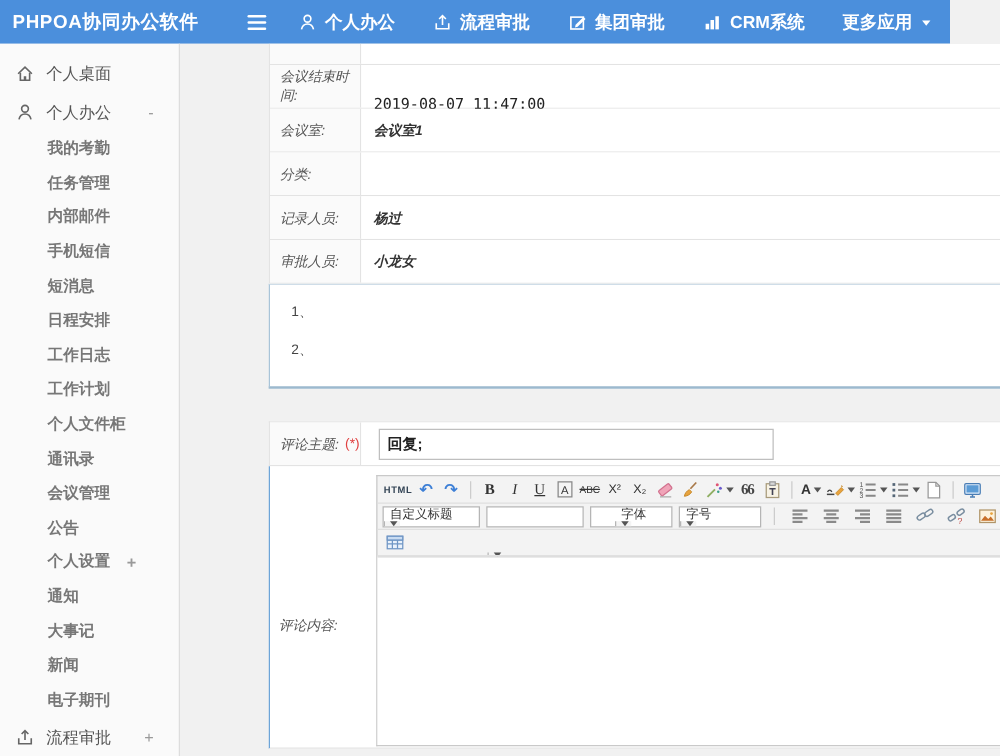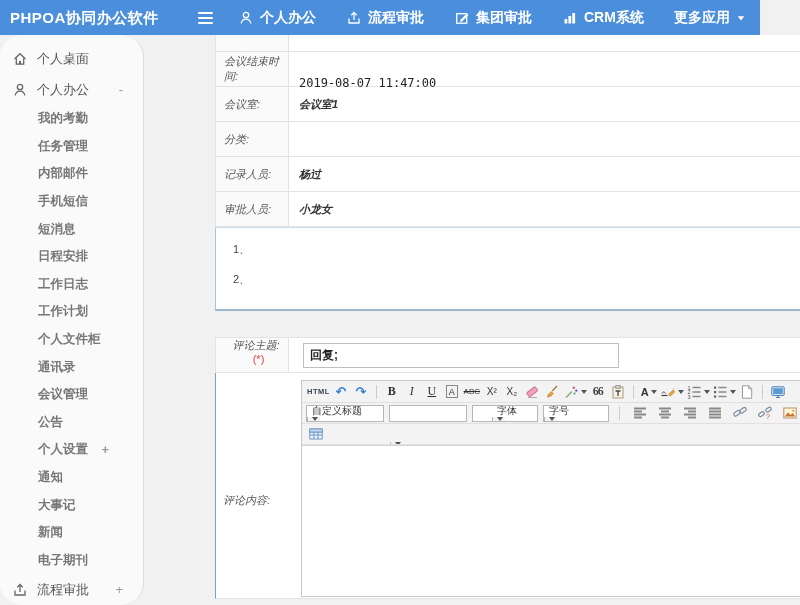--- a/index.html
+++ b/index.html
@@ -11,21 +11,21 @@
             background:#4b8fdc; color:#fff; display:flex; align-items:center;font-weight:bold; }
   #topbar .title { position:absolute; left:10px; top:0; line-height:35px; font-size:15px; letter-spacing:.5px; }
   #hamburger { position:absolute; left:198px; top:9px; width:18px; height:17px; cursor:pointer; }
   #hamburger span { display:block; width:15px; height:2.5px; background:#fff; margin:2.5px 0; border-radius:1px; }
   #topmenus { position:absolute; left:238px; top:0; height:35px; display:flex; align-items:center; gap:30px; }
   .menu-item { display:flex; align-items:center; gap:6px; color:#fff; font-size:14px; cursor:pointer; white-space:nowrap; }
   .menu-item svg { display:block; }
 
   
   #sidebar { position:absolute; left:0; top:35px; width:144px; height:570px;
-             background:#fafafa; border-right:1px solid #ddd; padding-top:8px; overflow:hidden;border-radius:22px; }
+             background:#fafafa; border-right:1px solid #ddd; padding-top:8px; overflow:hidden; }
   .side-item { position:relative; display:flex; align-items:center; color:#555; cursor:pointer; }
   .side-item.lv1 { height:31px; padding-left:12px; font-size:13px; gap:9px; }
   .side-item.lv2 { height:27.6px; padding-left:38px; font-size:12.5px; color:#777;font-weight:bold; }
   .side-item .toggle { position:absolute; right:20px; color:#999; font-size:13px; }
   .side-item.lv2 .toggle { right:34px; }
   .side-item svg { display:block; color:#666; }
 
   
   #content { position:absolute; left:144px; top:35px; width:656px; height:570px; background:#f1f1f1; overflow:hidden; }
 
@@ -43,21 +43,21 @@
   
   #panel { position:absolute; left:71px; top:192px; width:640px; height:84px; background:#fff;
            border-left:1px solid #a9c4d8; border-top:1px solid #cfdde8; border-bottom:2px solid #9cb9ce;
            padding:14px 0 0 17px; }
   #panel .line { font-size:11px; color:#444; height:30px; }
 
   
   #table2 { position:absolute; left:71px; top:302px; width:640px; }
   #row-subject { display:flex; height:36px; background:#fff; border-top:1px solid #e3e3e3;
                  border-bottom:1px solid #e3e3e3; border-left:1px solid #e3e3e3; }
-  #row-subject .t-label { align-items:center;flex-direction:column; }
+  #row-subject .t-label { align-items:center; }
   .req { color:#e04040; font-style:normal; margin-left:5px; font-size:11px; }
   #subject-input { margin-left:14px; width:316px; height:25px; align-self:center;
                    border:1px solid #bfbfbf; background:#fff; padding:2px 6px;
                    font-family:inherit; font-size:12px; font-weight:bold; color:#222; }
   #row-content { display:flex; height:226px; background:#fff; border-left:1px solid #6ea5d8;
                  border-bottom:1px solid #e3e3e3; }
   #row-content .c-label { width:85px; flex:none; padding-left:7px; padding-top:120px;
                           font-size:11px; font-style:italic; color:#555; }
 
   

